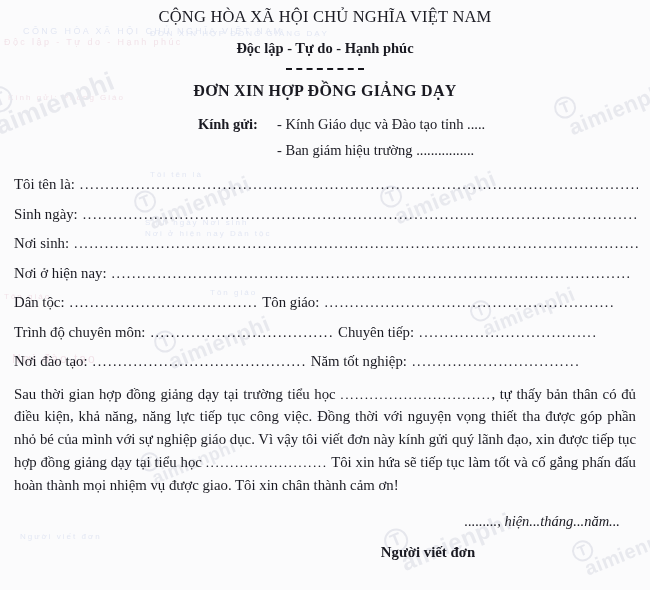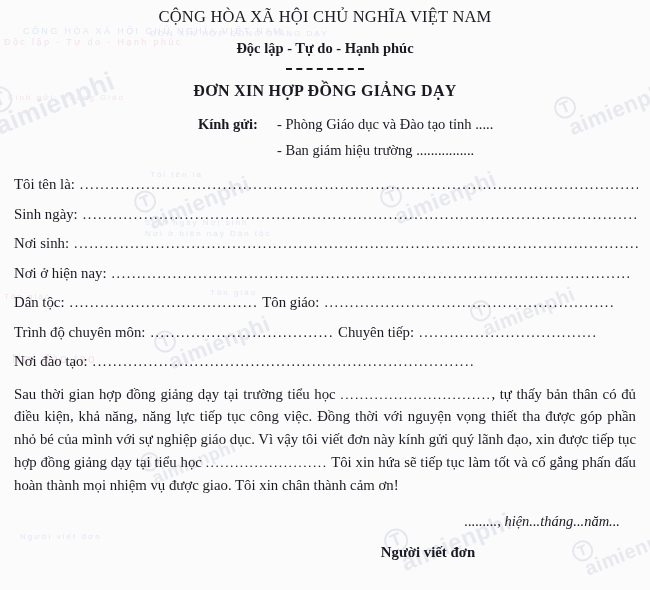--- a/index.html
+++ b/index.html
@@ -243,21 +243,21 @@
 
     <div class="rule-wrap">
       <span class="rule"></span>
     </div>
 
     <div class="doc-title">ĐƠN XIN HỢP ĐỒNG GIẢNG DẠY</div>
 
     <div class="to-block">
       <div class="to-row">
         <span class="to-label">Kính gửi:</span>
-        <span class="to-text">- Phòng Giáo dục và Đào tạo tỉnh .....</span>
+        <span class="to-text">- Kính Giáo dục và Đào tạo tỉnh .....</span>
       </div>
       <div class="to-row second" style="margin-top:9px;">
         <span class="to-label">Kính gửi:</span>
         <span class="to-text">- Ban giám hiệu trường ................</span>
       </div>
     </div>
 
     <div class="fields">
 
       <div class="field-row">
@@ -290,20 +290,21 @@
       <div class="field-row">
         <span class="f-label">Trình độ chuyên môn:</span>
         <span class="dots-mid">....................................</span>
         <span class="f-label2">Chuyên tiếp:</span>
         <span class="dots">...................................</span>
       </div>
 
       <div class="field-row">
         <span class="f-label">Nơi đào tạo:</span>
         <span class="dots-mid">..........................................</span>
+        <span class="f-label2">Năm tốt nghiệp:</span>
         <span class="dots">.................................</span>
       </div>
 
     </div>
 
     <div class="body-par"><span>Sau thời gian hợp đồng giảng dạy tại trường tiểu học</span> <span class="inline-dots">...............................</span><span>, tự thấy bản thân có đủ điều kiện, khả năng, năng lực tiếp tục công việc. Đồng thời với nguyện vọng thiết tha được góp phần nhỏ bé của mình với sự nghiệp giáo dục. Vì vậy tôi viết đơn này kính gửi quý lãnh đạo, xin được tiếp tục hợp đồng giảng dạy tại tiểu học</span> <span class="inline-dots">.........................</span> <span>Tôi xin hứa sẽ tiếp tục làm tốt và cố gắng phấn đấu hoàn thành mọi nhiệm vụ được giao. Tôi xin chân thành cảm ơn!</span></div>
 
     <div class="date-line">........., hiện...tháng...năm...</div>
 
     <div class="signer">Người viết đơn</div>

